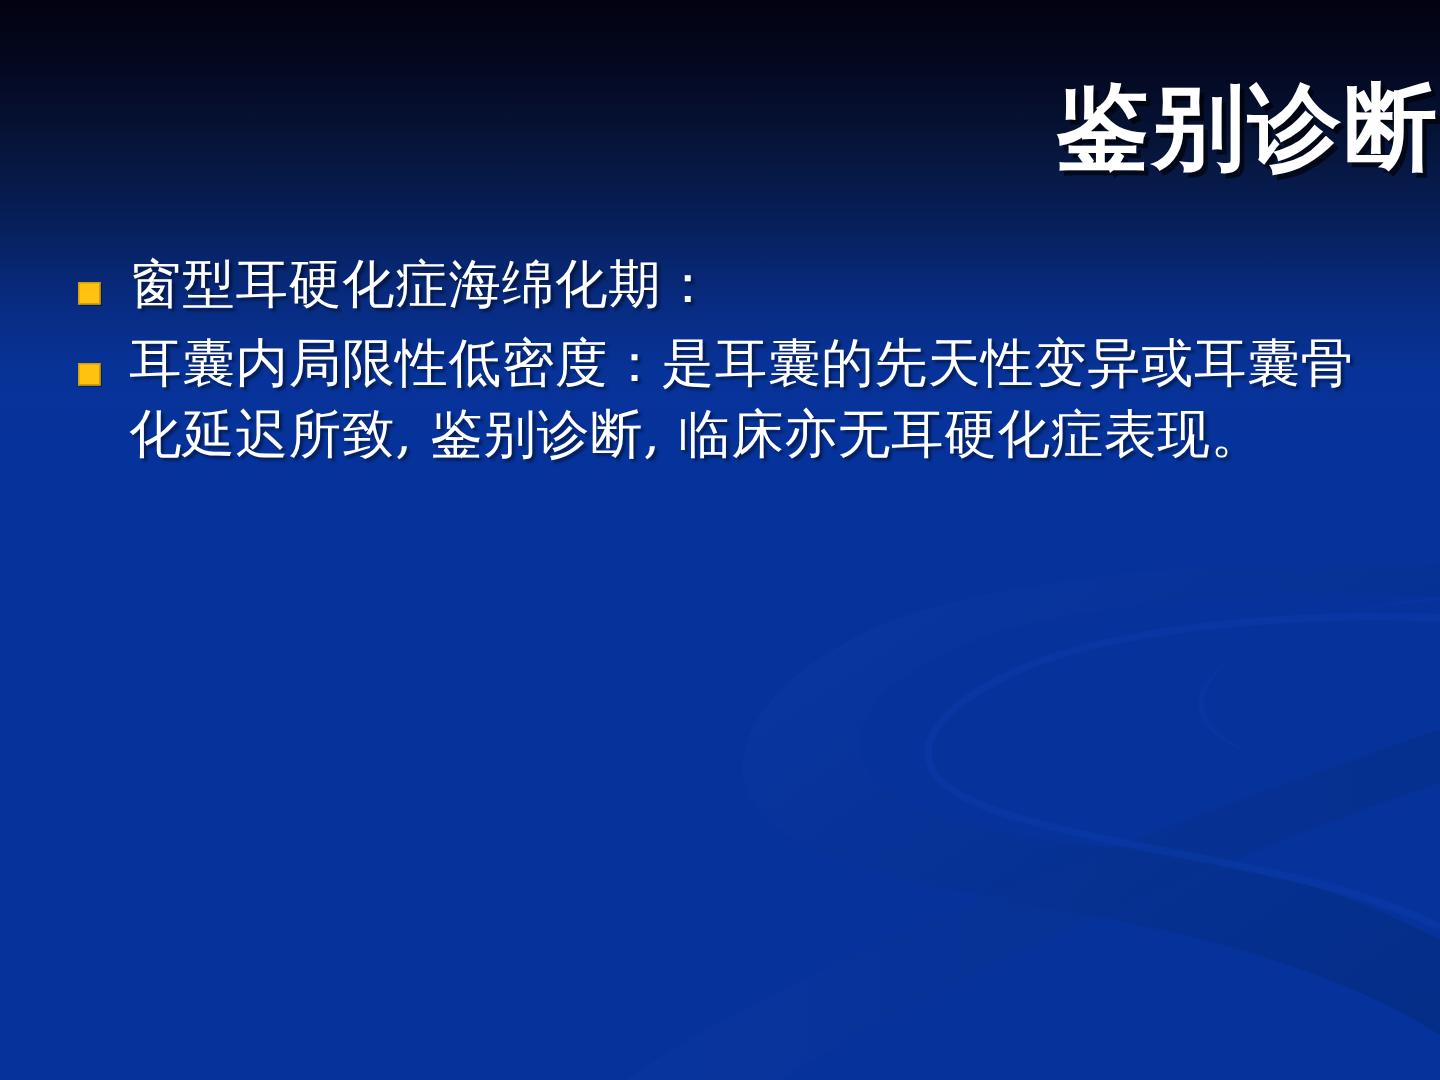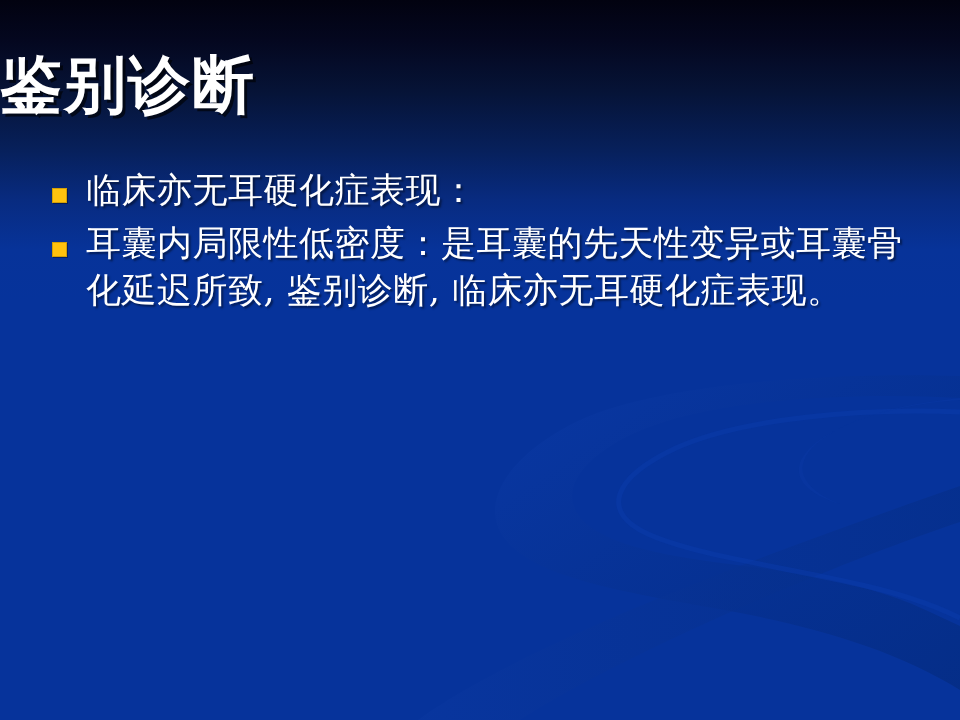--- a/index.html
+++ b/index.html
@@ -37,21 +37,21 @@
     height: 720px;
     pointer-events: none;
   }
 
   
   #title {
     position: absolute;
     left: 0;
     top: 48px;
     width: 960px;
-    text-align: left;
+    text-align: right;
     color: #ffffff;
     font-size: 62px;
     line-height: 74px;
     font-weight: 700;
     letter-spacing: 2px;
     text-shadow: 3px 3px 0 rgba(0,0,0,0.62);
     white-space: nowrap;
   }
 
   
@@ -138,21 +138,21 @@
              C 846 418, 902 404, 960 398
              Z" fill="#0a38a4" opacity="0.5"></path>
   </svg>
 
   <div id="title">鉴别诊断</div>
 
   <div id="body">
 
     <div class="bullet-row">
       <span class="bullet-marker"></span>
-      <span class="bullet-text first">临床亦无耳硬化症表现：</span>
+      <span class="bullet-text first">窗型耳硬化症海绵化期：</span>
     </div>
 
     <div class="bullet-row">
       <span class="bullet-marker"></span>
       <span class="bullet-text">耳囊内局限性低密度：是耳囊的先天性变异或耳囊骨化延迟所致, 鉴别诊断, 临床亦无耳硬化症表现。</span>
     </div>
 
   </div>
 
 </div>

